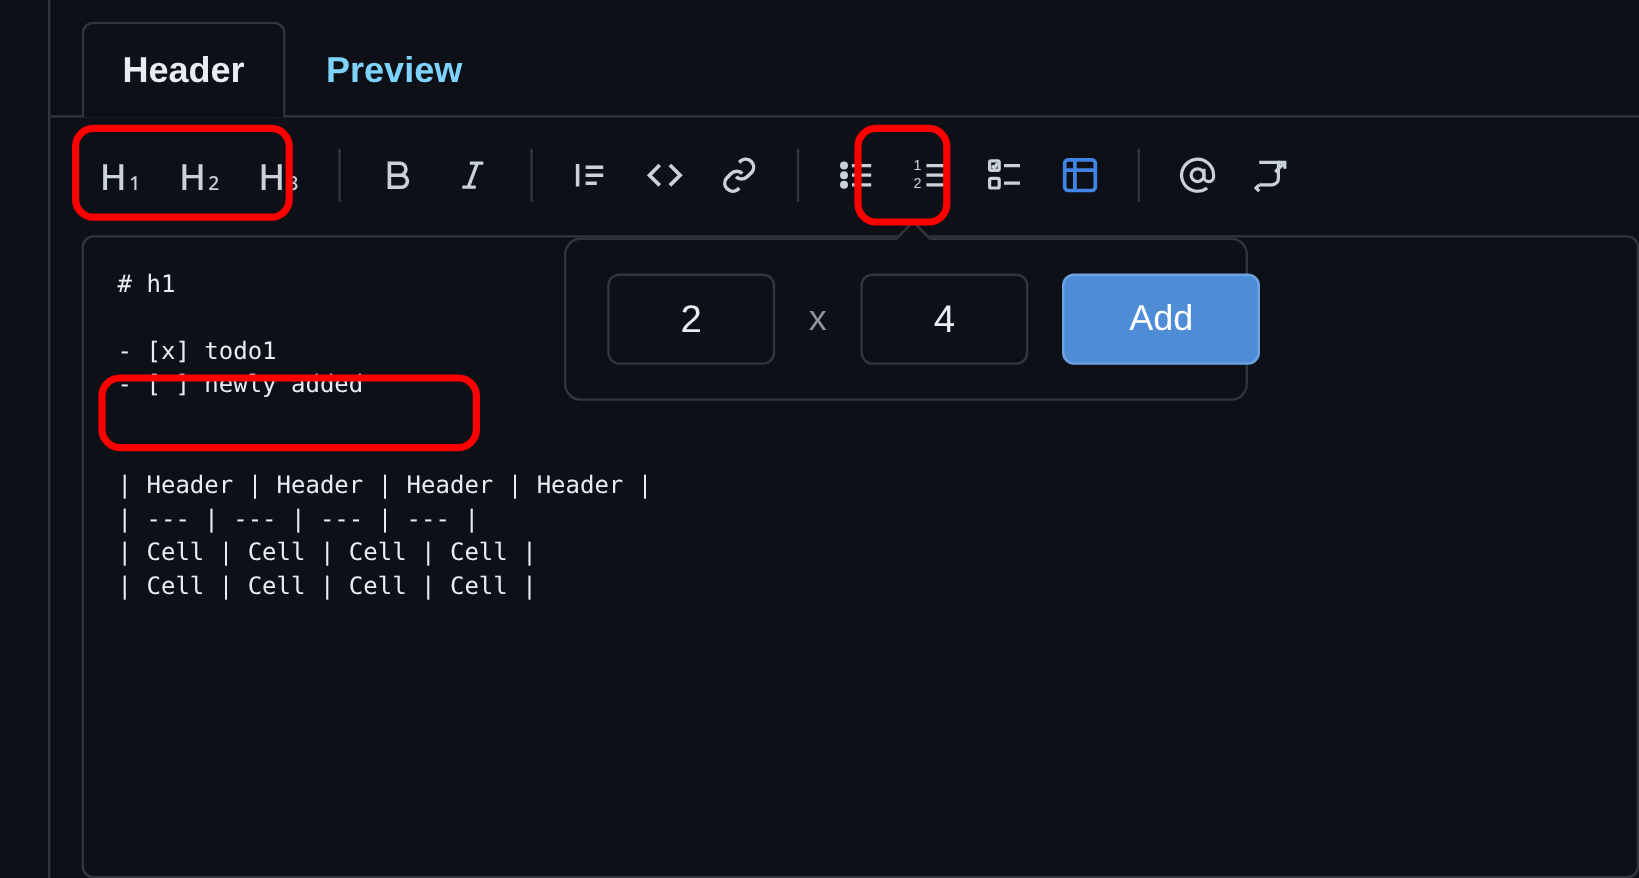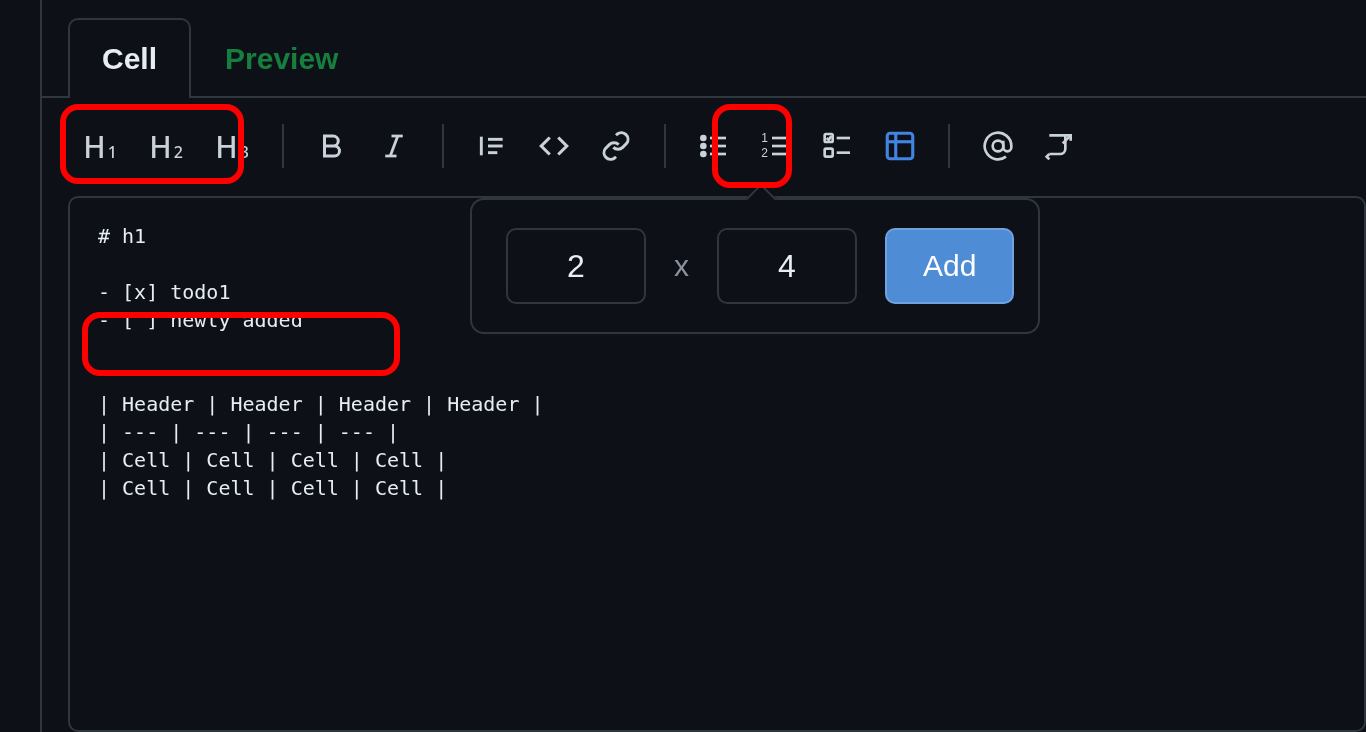--- a/index.html
+++ b/index.html
@@ -31,21 +31,21 @@
     display: flex;
     align-items: flex-end;
     height: 96px;
     padding-left: 28px;
     gap: 0;
   }
   .tab {
     padding: 22px 32px;
     font-size: 30px;
     font-weight: 600;
-    color: #15803d;
+    color: #7dd3fc;
     border: 2px solid transparent;
     border-bottom: none;
     border-radius: 10px 10px 0 0;
     cursor: pointer;
     position: relative;
     top: 2px;
   }
   .tab.active {
     color: #e6edf3;
     background: #0d1117;
@@ -176,39 +176,39 @@
     font-size: 32px;
     text-align: center;
     outline: none;
   }
   .pop-x {
     font-size: 30px;
     color: #8b949e;
   }
   .pop-add {
     height: 76px;
-    padding: 0 36px;
+    padding: 0 54px;
     background: #4f8cd6;
     border: 2px solid #6ea3e0;
     border-radius: 10px;
     color: #ffffff;
     font-size: 30px;
     font-weight: 500;
     cursor: pointer;
     margin-left: auto;
   }
 </style>
 </head>
 <body>
 
 <div class="container">
   <div class="left-edge"></div>
 
   <div class="tabs">
-    <div class="tab active">Cell</div>
+    <div class="tab active">Header</div>
     <div class="tab">Preview</div>
   </div>
   <div class="tab-border"></div>
 
   <div class="toolbar">
 
     <div class="tb-group" style="padding-left:0;">
       <span class="heading-btn">
         <span>H</span>
           <span class="sub">1</span>

